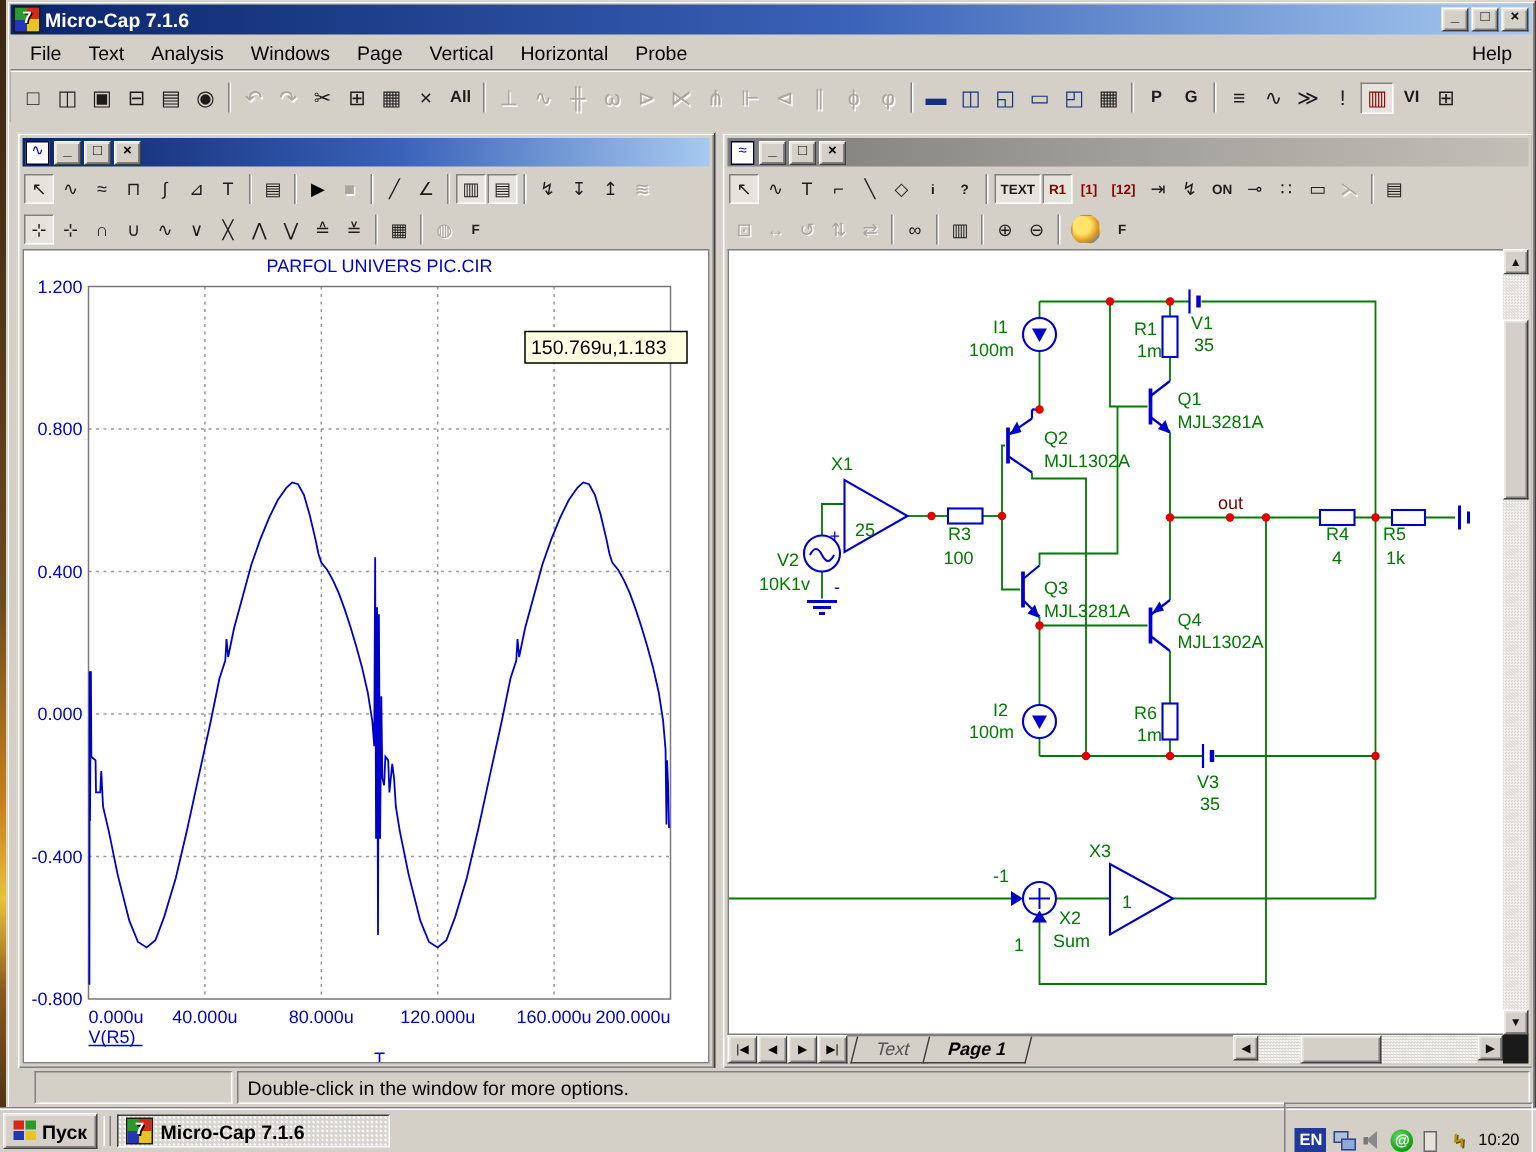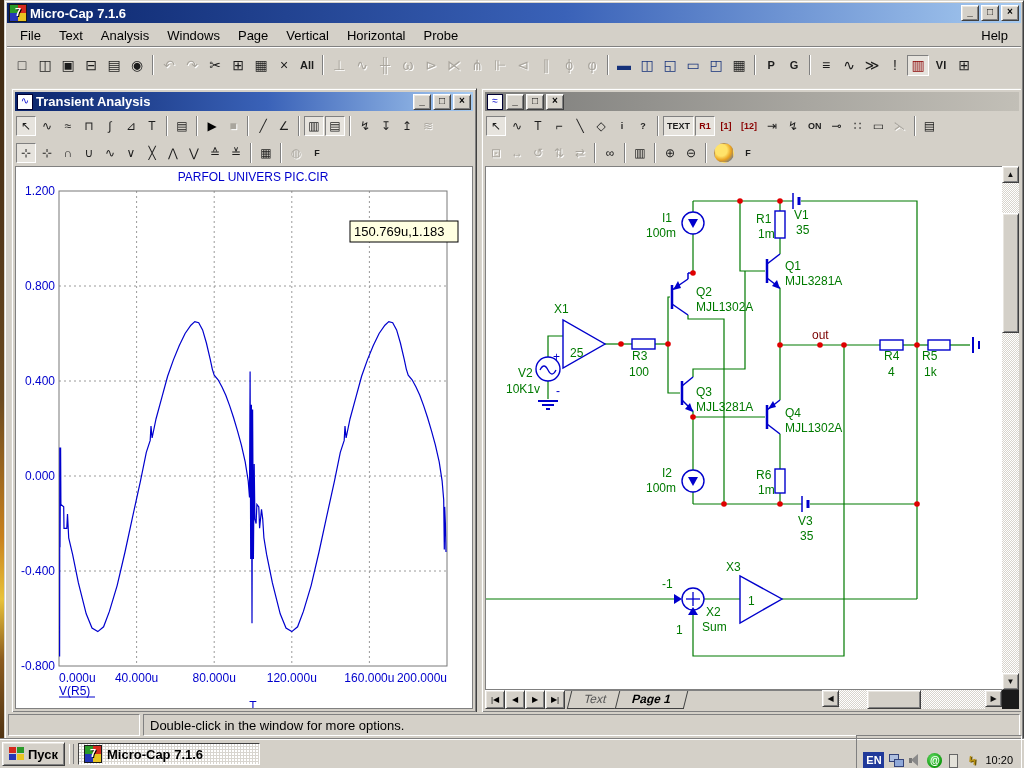--- a/index.html
+++ b/index.html
@@ -79,21 +79,21 @@
   .navbtn{width:18px;font-size:8px;display:flex;align-items:center;justify-content:center;background:#d4d0c8;
     border:1px solid;border-color:#ffffff #404040 #404040 #ffffff;box-shadow:inset 1px 1px 0 #e8e5df,inset -1px -1px 0 #808080;}
   #tabstrip{flex:1;display:flex;align-items:stretch;border-top:1px solid #808080;padding-left:4px;gap:0;}
   .tab{padding:1px 14px 0 14px;font-size:12px;color:#555;border:1px solid #404040;border-top:none;background:#d4d0c8;transform:skewX(-14deg);margin-right:-4px;}
   .tab.active{font-weight:bold;color:#000;background:#d4d0c8;z-index:2;}
   #hscroll{width:180px;display:flex;align-items:stretch;flex:0 0 auto;}
   #hthumb{width:52px;background:#d4d0c8;border:1px solid;border-color:#ffffff #404040 #404040 #ffffff;
     box-shadow:inset 1px 1px 0 #e8e5df,inset -1px -1px 0 #808080;margin-left:28px;}
   #sb-corner{width:17px;background:#1a1a1a;flex:0 0 auto;}
 
-  #status-bar{height:22px;display:flex;gap:3px;padding:2px 1px 1px 1px;flex:0 0 auto;}
+  #status-bar{height:22px;display:flex;gap:3px;padding:2px 1px 1px 16px;flex:0 0 auto;}
   .spanel{border:1px solid;border-color:#808080 #ffffff #ffffff #808080;padding:0 6px;font-size:13px;
     display:flex;align-items:center;color:#000;}
   #status-left{width:118px;flex:0 0 auto;}
   #status-msg{flex:1;}
 
   
   #taskbar{position:absolute;left:0;right:0;bottom:0;height:28px;background:#d4d0c8;
     border-top:1px solid #fff;box-shadow:0 -1px 0 #808080;display:flex;align-items:center;gap:4px;padding:0 2px;}
   #start-btn{height:22px;display:flex;align-items:center;gap:4px;padding:0 6px;font-weight:bold;font-size:13px;
     background:#d4d0c8;border:1px solid;border-color:#ffffff #404040 #404040 #ffffff;
@@ -200,21 +200,20 @@
       <div class="tbtn pressed red">▥</div>
       <div class="tbtn txt">VI</div>
       <div class="tbtn">⊞</div>
     </div>
 
   <div id="workspace">
 
     <div class="childwin" id="ta-win">
       <div class="titlebar" id="ta-titlebar">
         <span class="win-ico">∿</span>
-        <span class="title">Transient Analysis</span>
         <span class="capbtns" id="ta-caps">
             <div class="capbtn">_</div>
             <div class="capbtn">□</div>
             <div class="capbtn">×</div>
           </span>
       </div>
       <div class="wintb" id="ta-toolbar1">
           <div class="tbtn pressed">↖</div>
           <div class="tbtn">∿</div>
           <div class="tbtn">≈</div>

